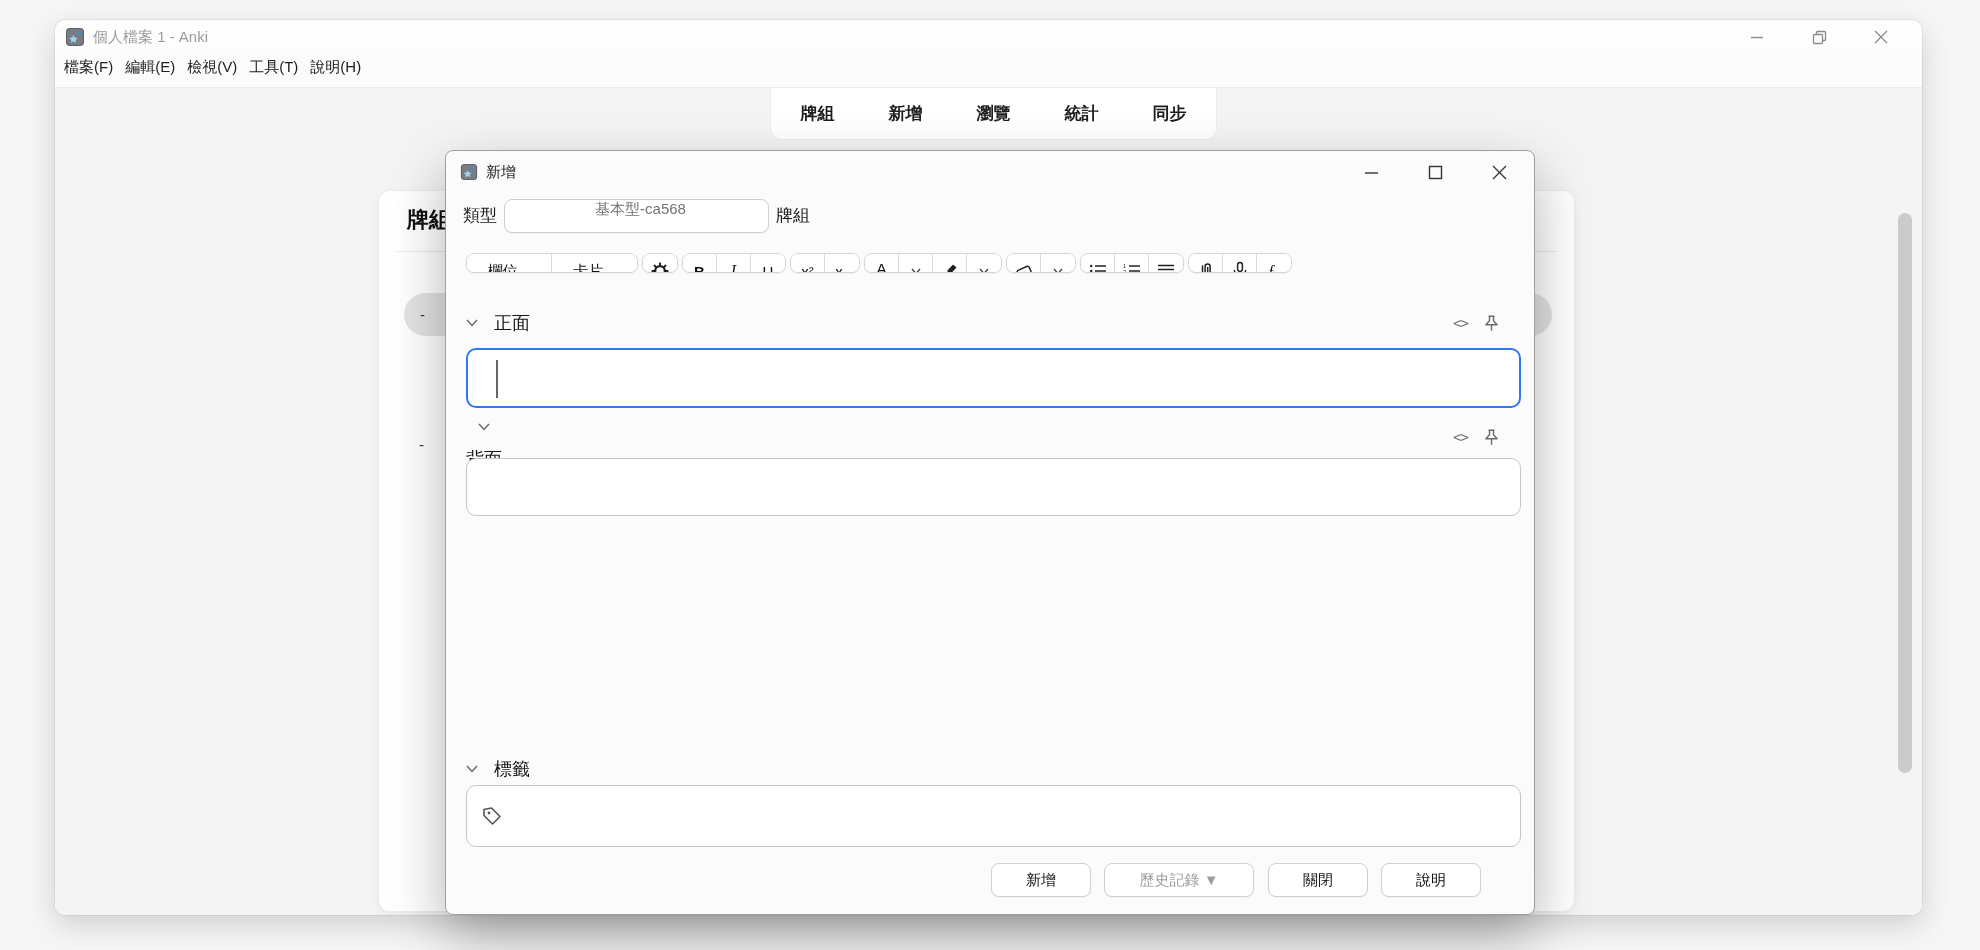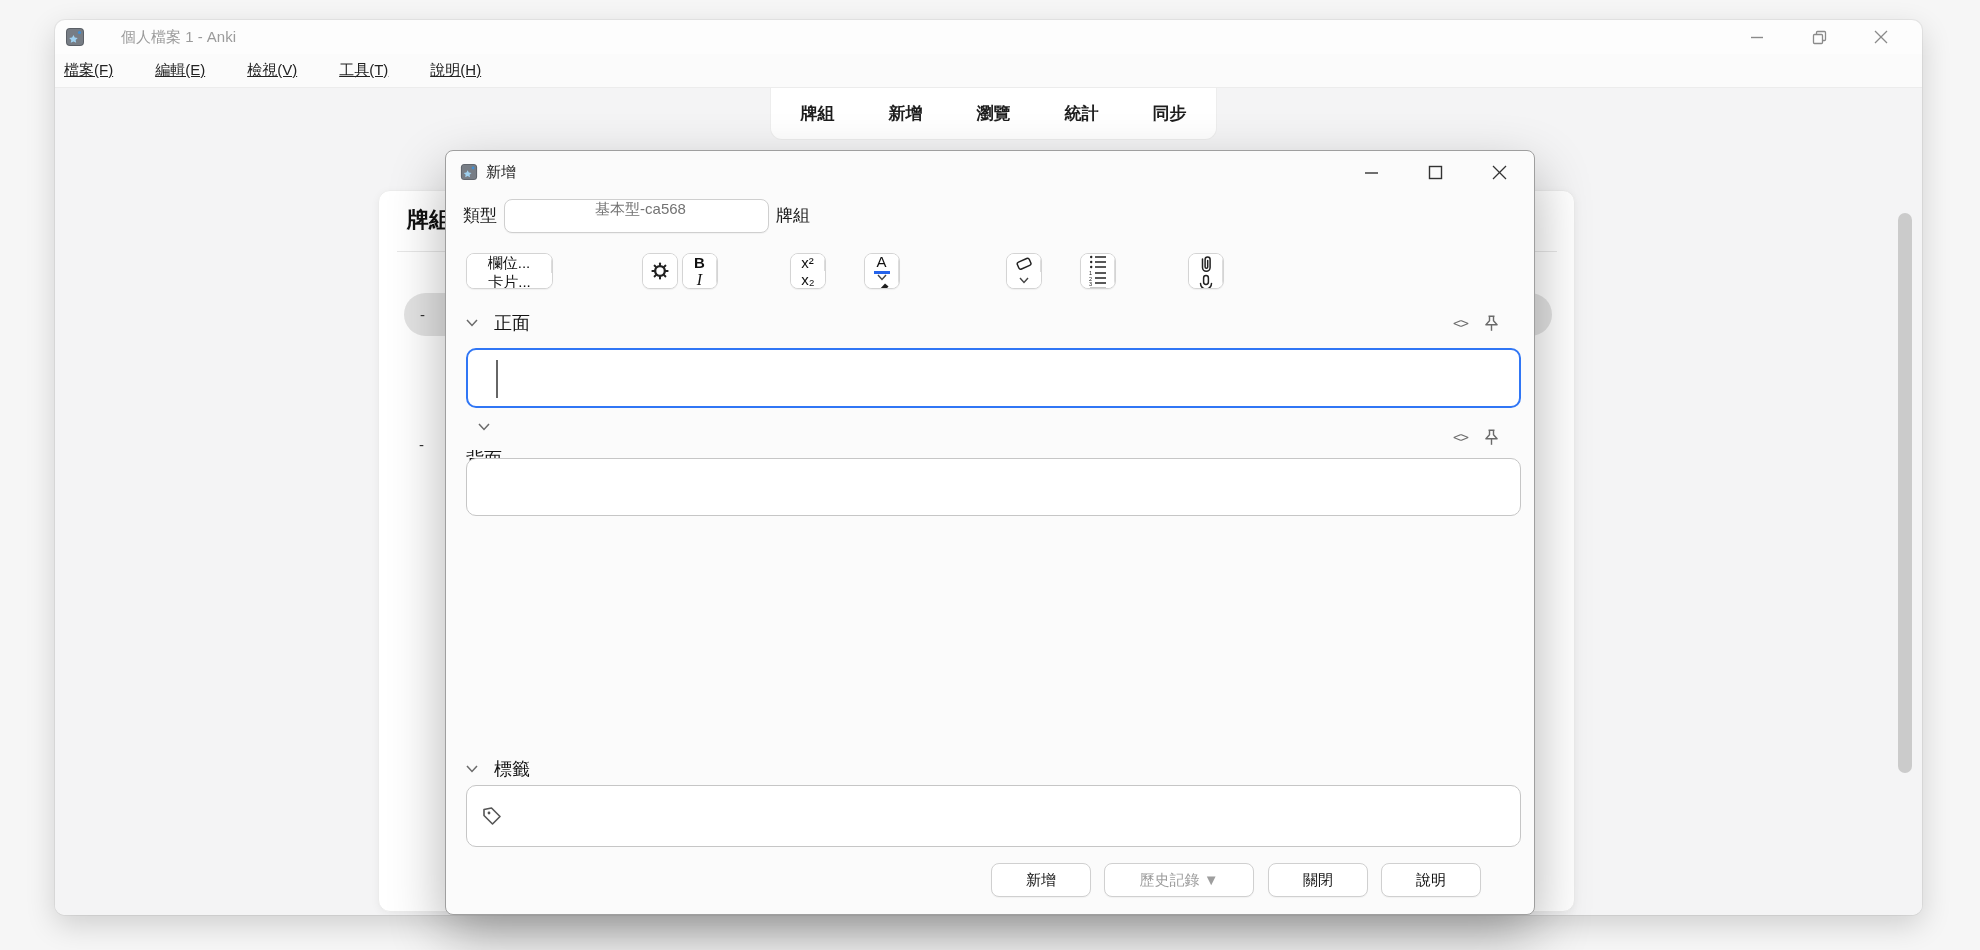--- a/index.html
+++ b/index.html
@@ -11,28 +11,28 @@
     color:#1a1a1a;
   }
   .abs { position:absolute; }
 
   
   .main-window {
     left:55px; top:20px; width:1867px; height:895px;
     background:#fdfdfd; border-radius:10px;
     box-shadow:0 10px 30px rgba(0,0,0,.16), 0 0 0 1px rgba(0,0,0,.05);
   }
-  .titlebar { left:0; top:0; width:100%; height:34px; display:flex; align-items:center;gap:28px; }
+  .titlebar { left:0; top:0; width:100%; height:34px; display:flex; align-items:center; }
   .titlebar .app-title { margin-left:8px; font-size:15px; color:#9b9b9b; }
   .win-controls { position:absolute; right:0; top:0; height:34px; display:flex; align-items:center; }
   .win-btn { width:62px; height:34px; display:flex; align-items:center; justify-content:center; }
   .menubar {
     left:0; top:34px; width:100%; height:34px; background:#fbfbfb;
-    display:flex; align-items:center; padding-left:3px; gap:30px;
-    border-bottom:1px solid #ececec; font-size:15px; color:#222;text-decoration:underline;
+    display:flex; align-items:flex-start; padding-left:3px; 
+    border-bottom:1px solid #ececec; font-size:15px; color:#222;
   }
   .menu-item { padding:4px 6px; border-radius:4px; cursor:default; }
   .content {
     left:0; top:68px; width:100%; height:827px;
     background:#f4f4f5; border-radius:0 0 10px 10px; overflow:hidden;
   }
   .tab-strip {
     left:715px; top:0; width:447px; height:52px; background:#ffffff;
     border:1px solid #ededed; border-top:none; border-radius:0 0 12px 12px;
     display:flex; align-items:center; justify-content:center; gap:54px;
@@ -70,23 +70,23 @@
 
   .row-label { font-size:17px; color:#1a1a1a; line-height:34px; }
   .pill-btn {
     background:#fff; border:1px solid #cfcfcf; border-radius:8px; height:34px;
     display:flex; align-items:flex-start; justify-content:center;
     font-size:15px; color:#737373; box-shadow:0 1px 1px rgba(0,0,0,.04);
     cursor:default; white-space:nowrap; overflow:hidden;padding-left:8px;
   }
 
   .tgroup {
-    position:absolute; top:102px; height:36px; display:flex;
+    position:absolute; top:102px; height:20px; display:flex;
     border:1px solid #d4d4d4; border-radius:8px; background:#fff;
-    box-shadow:0 1px 1px rgba(0,0,0,.05); overflow:hidden;flex-direction:column;
+    box-shadow:0 1px 1px rgba(0,0,0,.05); overflow:hidden;
   }
   .tbtn {
     height:34px; display:flex; align-items:center; justify-content:center;
     background:#fff; border-right:1px solid #dcdcdc; cursor:default;
     font-size:15px; color:#111;
   }
   .tbtn:last-child { border-right:none; }
   .tbtn.w-text { width:85px; }
   .tbtn.w-icon { width:34px; }
   .glyph-b { font-weight:700; font-size:15px; }

